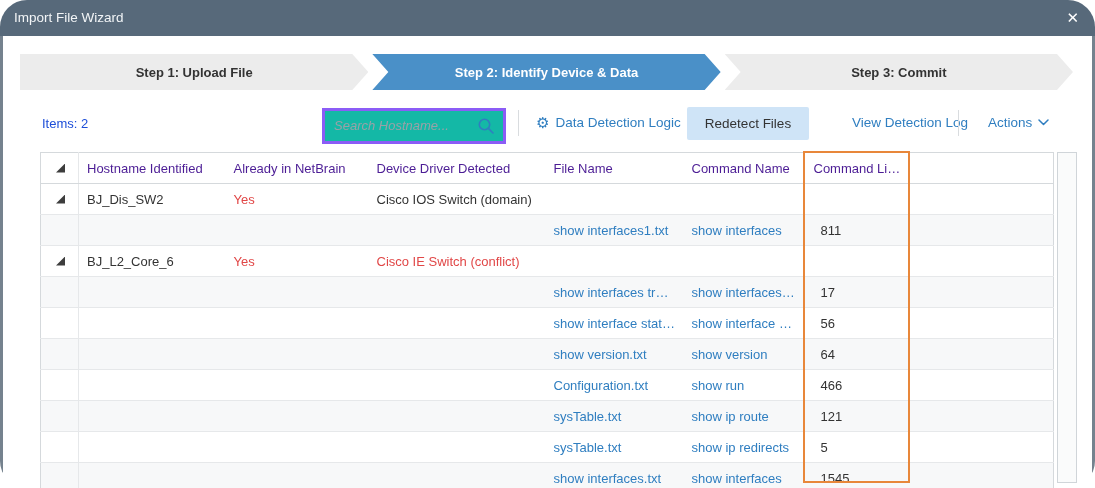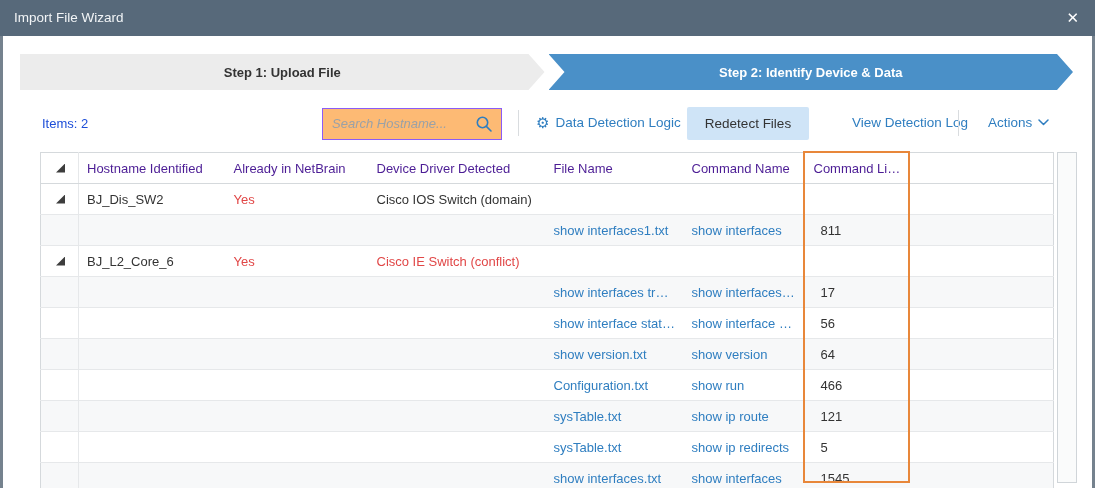--- a/index.html
+++ b/index.html
@@ -1,18 +1,18 @@
 <!DOCTYPE html>
 <html><head>
 <meta charset="utf-8">
 <style>
   * { margin:0; padding:0; box-sizing:content-box; }
   html,body { width:1095px; height:488px; }
   body { font-family:"Liberation Sans", sans-serif; background:#fff; }
-  .window { position:relative; width:1095px; height:488px; background:#fff; overflow:hidden; }
+  .window { position:relative; width:1095px; height:488px; background:#fff; overflow:hidden;border-radius:27px; }
 
   
   .titlebar { position:absolute; left:0; top:0; width:1095px; height:36px; background:#57697a; }
   .titlebar .title { position:absolute; left:14px; top:0; line-height:36px; color:#f2f5f7; font-size:13.5px; }
   .titlebar .close { position:absolute; right:16px; top:0; line-height:36px; color:#ffffff; font-size:15px; cursor:pointer; }
 
   
   .edge-left, .edge-right { position:absolute; top:36px; bottom:0; width:3px; background:#75828e; }
   .edge-left { left:0; } .edge-right { right:0; }
 
@@ -21,21 +21,21 @@
   .step { flex:1 1 0; position:relative; background:#ececec; display:flex; align-items:center; justify-content:center;
           clip-path:polygon(0 0, calc(100% - 16px) 0, 100% 50%, calc(100% - 16px) 100%, 0 100%, 16px 50%); cursor:pointer; }
   .step.first { clip-path:polygon(0 0, calc(100% - 16px) 0, 100% 50%, calc(100% - 16px) 100%, 0 100%); }
   .step.last  { clip-path:polygon(0 0, 100% 0, 100% 100%, 0 100%, 16px 50%); }
   .step .step-label { font-size:13px; font-weight:600; color:#333; }
   .step.active { background:#4a90c8; }
   .step.active .step-label { color:#fff; }
 
   
   .items-count { position:absolute; left:42px; top:116px; font-size:13px; color:#1d4ed8; }
-  .search-box { position:absolute; left:322px; top:108px; width:178px; height:30px; border:1px solid #8b5cf6; background:#fdba74; }
+  .search-box { position:absolute; left:322px; top:108px; width:178px; height:30px; border:3px solid #8b5cf6; background:#14b8a6; }
   .search-box input { position:absolute; left:9px; top:0; width:135px; height:28px; border:none; outline:none; font-size:13px; color:#333;
                       font-family:"Liberation Sans", sans-serif; background:transparent; }
   .search-box input::placeholder { color:#9aa1a7; font-style:italic; }
   .search-box .search-icon { position:absolute; right:8px; top:6px; cursor:pointer; }
   .vdiv { position:absolute; top:110px; width:1px; height:26px; background:#d9dcdf; }
   .vdiv-1 { left:518px; } .vdiv-2 { left:958px; }
   .tool-link { position:absolute; top:115px; font-size:13.5px; color:#2f7ec0; cursor:pointer; display:flex; align-items:center; gap:6px; }
   .detection-link { left:536px; }
   .gear-glyph { font-size:15px; line-height:15px; color:#2f7ec0; }
   .redetect-btn { position:absolute; left:687px; top:107px; width:122px; height:33px; background:#cfe4f7; border:none; border-radius:2px;
@@ -78,20 +78,23 @@
 
   <div class="steps" id="steps">
     <div class="step first">
       <span class="step-label">Step 1: Upload File</span>
     </div>
 
     <div class="step active">
       <span class="step-label">Step 2: Identify Device &amp; Data</span>
     </div>
 
+    <div class="step">
+      <span class="step-label">Step 3: Commit</span>
+    </div>
 
   </div>
 
   <span class="items-count">Items: 2</span>
 
   <div class="search-box">
     <input type="text" placeholder="Search Hostname..." style="">
     <svg class="search-icon" width="18" height="18" viewBox="0 0 18 18">
       <circle cx="7.5" cy="7.5" r="5.2" fill="none" stroke="#2f7ec0" stroke-width="1.6"></circle>
       <line x1="11.6" y1="11.6" x2="16" y2="16" stroke="#2f7ec0" stroke-width="1.6" stroke-linecap="round"></line>

